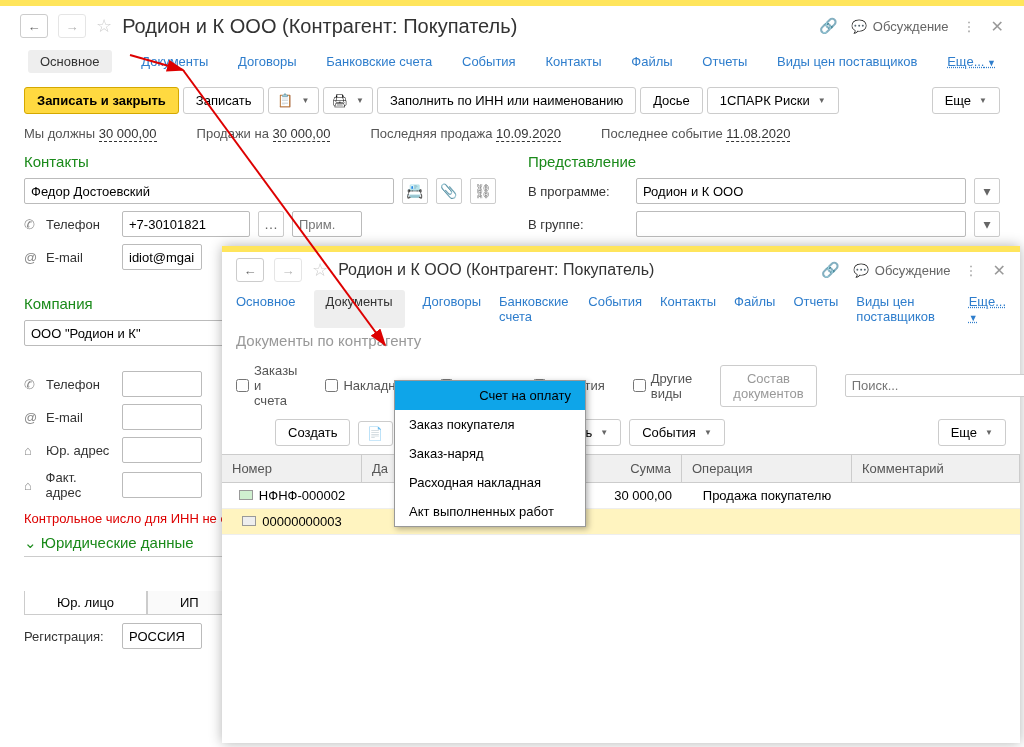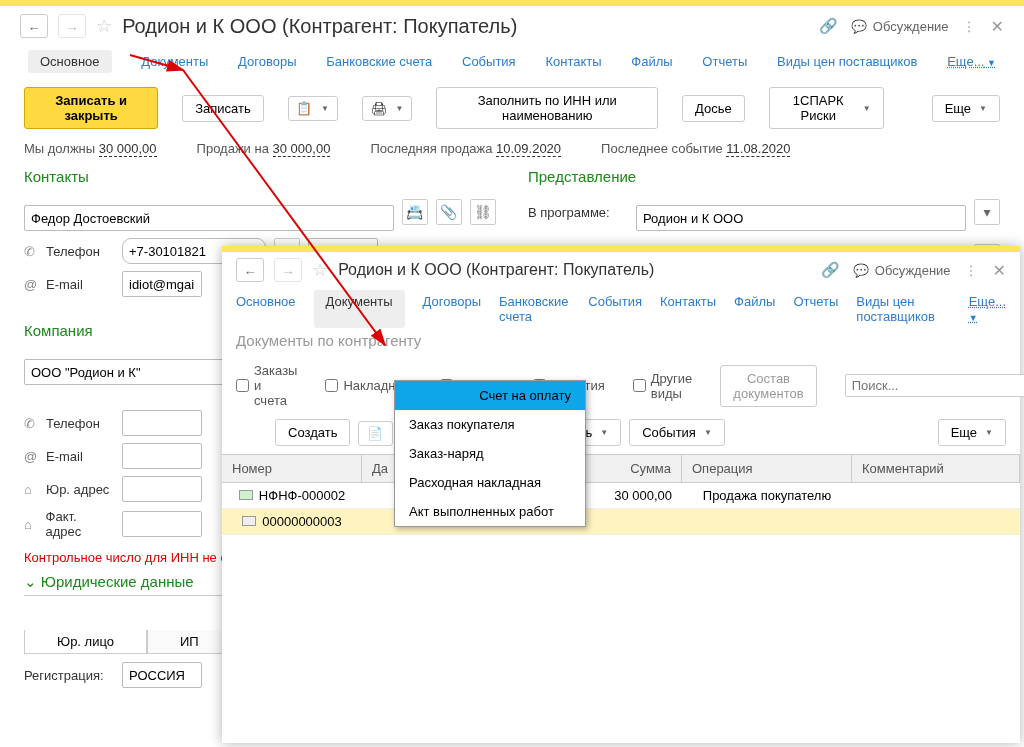--- a/index.html
+++ b/index.html
@@ -15,38 +15,38 @@
     .page-title { font-size: 20px; color: #333; font-weight: normal; }
     .header-right { margin-left: auto; display: flex; align-items: center; gap: 14px; color: #666; }
     .discuss { display: flex; align-items: center; gap: 5px; cursor: pointer; }
     
     .tabs { display: flex; gap: 24px; padding: 4px 28px 8px 28px; border-bottom: none; justify-content: space-between; }
     .tab { color: #2e7dcc; cursor: pointer; padding: 4px 0; }
     .tab.active { background: #eee; color: #333; padding: 4px 12px; border-radius: 3px; }
     .tab.more::after { content: " ▼"; font-size: 9px; }
     .tab.more { text-decoration: underline dotted; }
     
-    .toolbar { display: flex; align-items: center; gap: 24px; padding: 6px 24px; }
+    .toolbar { display: flex; gap: 4px; padding: 6px 24px; }
     .btn { border: 1px solid #ccc; border-radius: 3px; padding: 5px 12px; background: #fff; cursor: pointer; display: inline-flex; align-items: center; gap: 5px; }
     .btn.primary { background: #ffd940; border-color: #d4a800; font-weight: bold; }
     .btn-icon-only { padding: 4px 8px; }
     .btn.split::after { content: " ▼"; font-size: 8px; color: #666; margin-left: 3px; }
     
     .summary-row { display: flex; gap: 40px; padding: 6px 24px 12px 24px; }
     .summary-item { color: #555; }
     .summary-link { color: #333; border-bottom: 1px dashed #333; cursor: pointer; }
     
     .two-col { display: flex; padding: 0 24px; gap: 32px; }
     .col { flex: 1; }
     .section-title { color: #1a8a1a; font-size: 15px; margin-bottom: 8px; font-weight: normal; }
     
     .form-row { display: flex; align-items: center; margin-bottom: 7px; gap: 8px; }
     .form-label { width: 90px; color: #333; display: flex; align-items: center; gap: 6px; }
     .form-input { border: 1px solid #bbb; padding: 4px 6px; border-radius: 2px; height: 26px; }
-    .input-wide { flex: 1; margin-top: 12px; }
+    .input-wide { flex: 1; }
     .field-icon { color: #888; width: 16px; }
     .sm-btn { width: 26px; height: 26px; border: 1px solid #ccc; border-radius: 2px; background: #fff; cursor: pointer; display: inline-flex; align-items: center; justify-content: center; color: #666; font-size: 14px; }
     
     .error-text { color: #d00; padding: 4px 24px; }
     .legal-section { padding: 4px 24px; }
     .legal-title { color: #1a8a1a; font-size: 15px; }
     .legal-title::before { content: "⌄ "; color: #1a8a1a; }
     .legal-tabs { display: flex; border-top: 1px solid #ccc; margin-top: 4px; }
     .legal-tab { border: 1px solid #ccc; border-top: none; padding: 4px 32px; background: #fafafa; cursor: pointer; margin-top: 34px; }
     .legal-tab.active { background: #fff; }
@@ -148,21 +148,21 @@
         <input class="form-input input-wide" value="Федор Достоевский" style="">
         <button class="sm-btn">📇</button>
         <button class="sm-btn">📎</button>
         <button class="sm-btn">⛓</button>
       </div>
       <div class="form-row">
         <span class="form-label">
             <span class="field-icon">✆</span>
             <span>Телефон</span>
           </span>
-        <input class="form-input" style="width: 144px; border-radius: 9px;" value="+7-30101821">
+        <input class="form-input" style="width: 128px;" value="+7-30101821">
         <button class="sm-btn">…</button>
         <input class="form-input" style="width: 70px;" placeholder="Прим.">
       </div>
       <div class="form-row">
         <span class="form-label">
             <span class="field-icon">@</span>
             <span>E-mail</span>
           </span>
         <input class="form-input" style="width: 80px;" value="idiot@mgail.r">
       </div>

